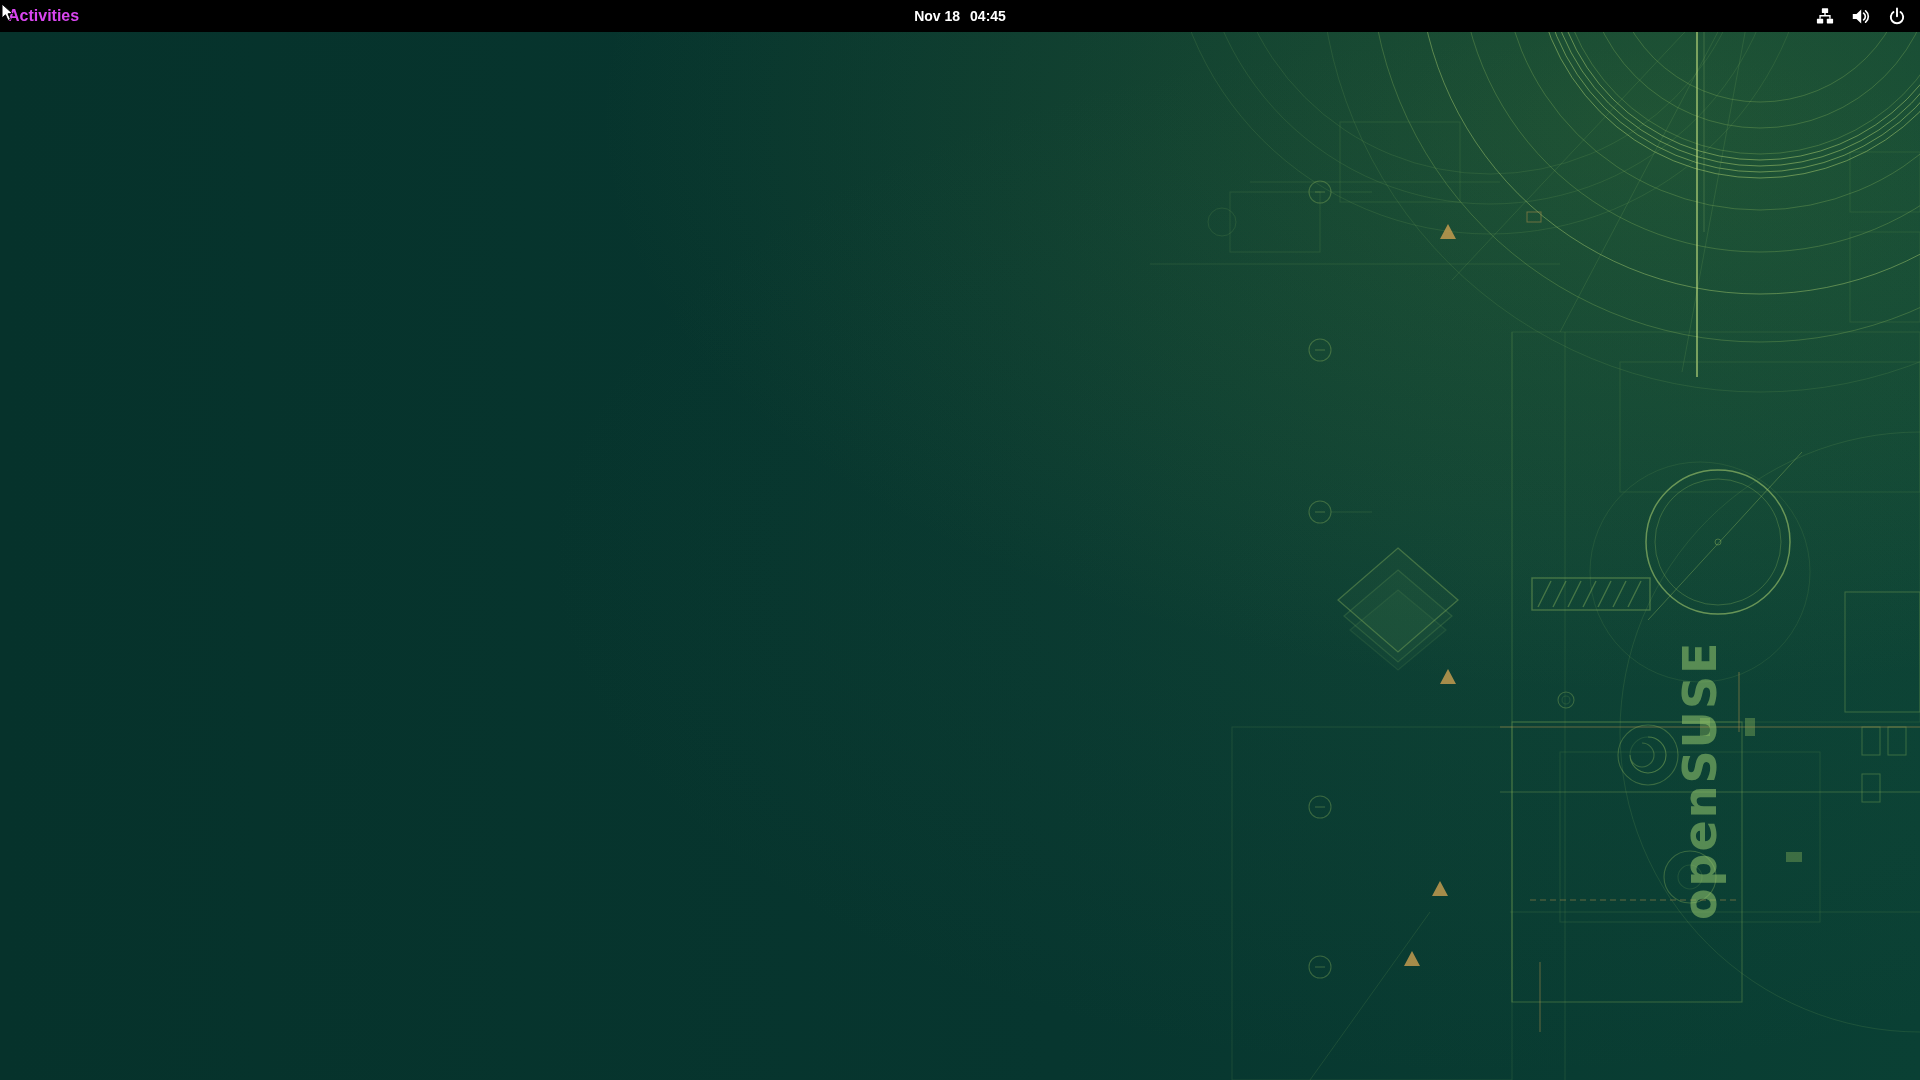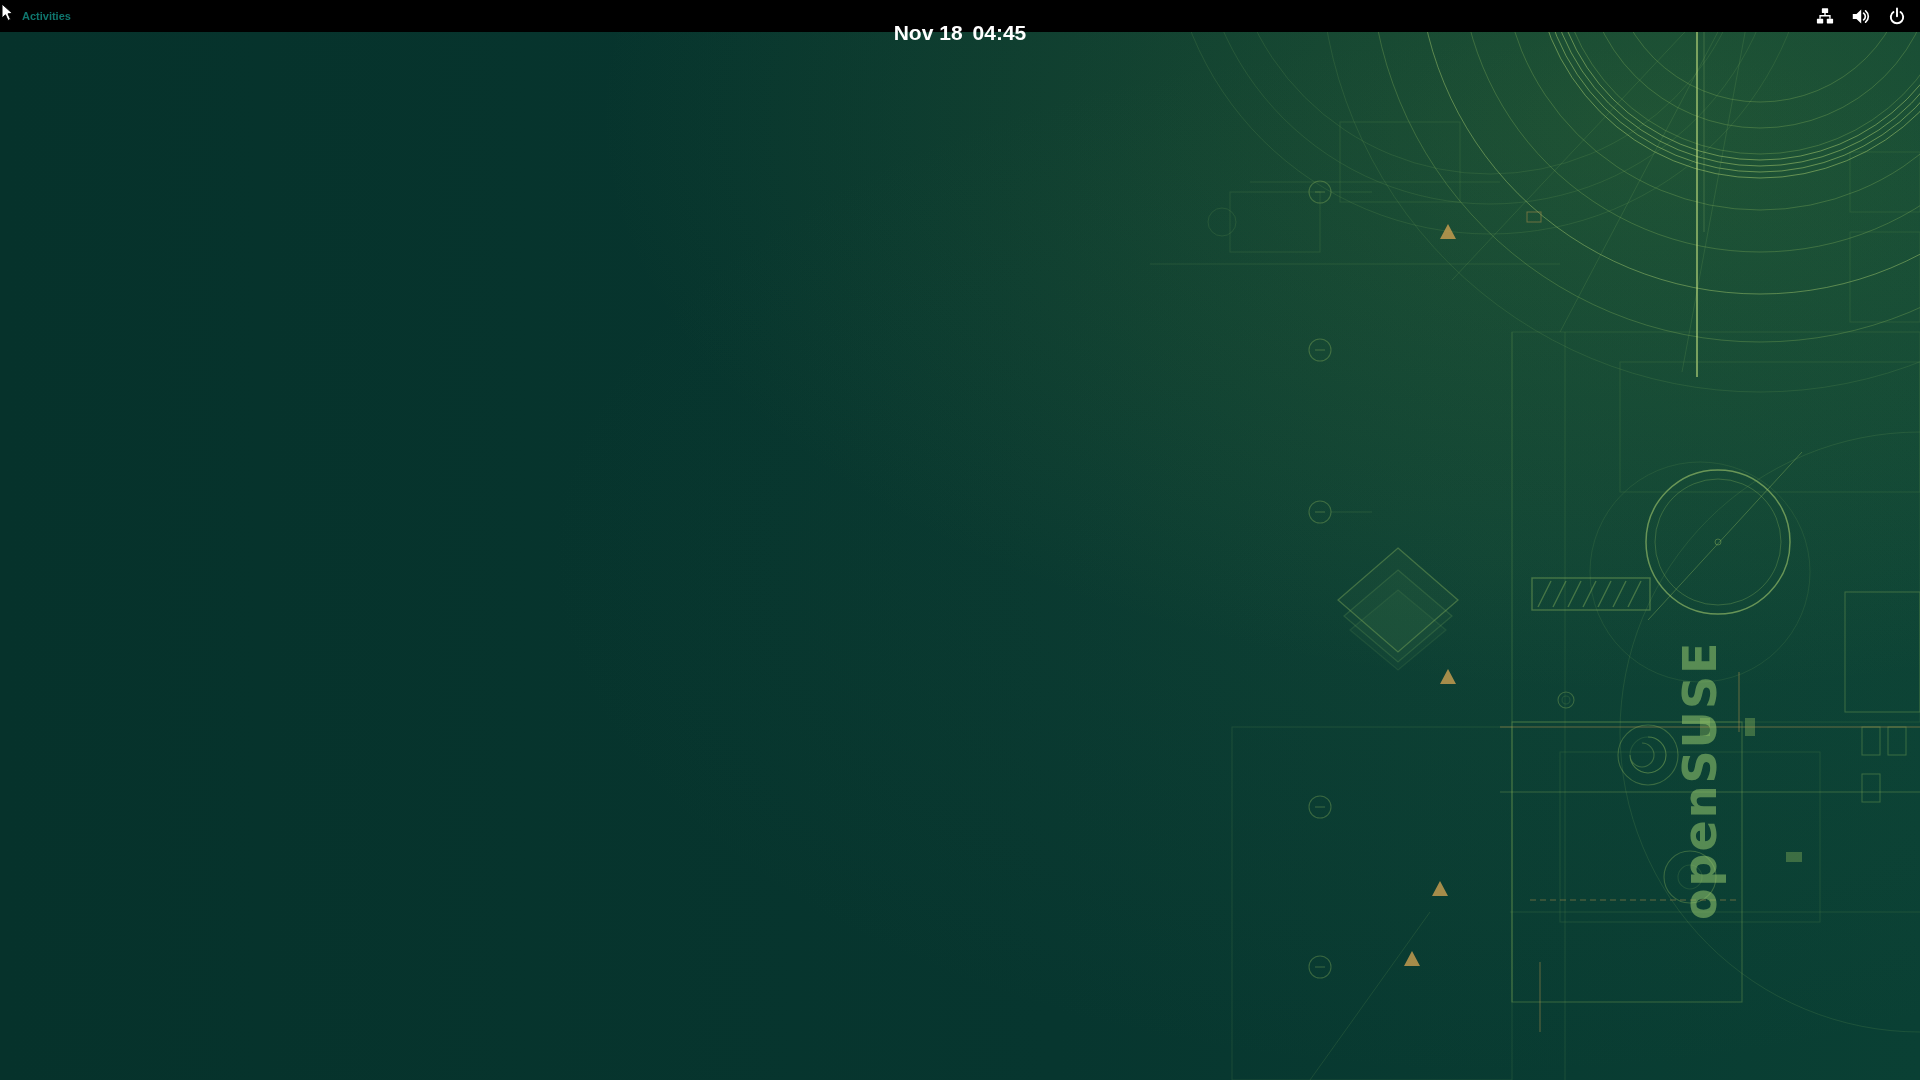--- a/index.html
+++ b/index.html
@@ -19,42 +19,41 @@
     color: #ffffff;
     display: flex;
     align-items: center;
     justify-content: space-between;
     z-index: 10;
   }
   .activities-button {
     height: 100%;
     display: flex;
     align-items: center;
-    padding: 0 22px;
-    font-size: 11px;
+    padding: 0 8px;
+    font-size: 16px;
     font-weight: bold;
-    color: #0f766e;
+    color: #d946ef;
     cursor: pointer;
     background: transparent;
     border: none;
   }
   .clock {
     position: absolute;
     left: 50%;
     top: 0;
     height: 100%;
     transform: translateX(-50%);
     display: flex;
     align-items: center;
     gap: 10px;
-    font-size: 21px;
+    font-size: 14px;
     font-weight: bold;
     color: #ffffff;
     cursor: pointer;
-    margin-top: 17px;
   }
   .status-area {
     height: 100%;
     display: flex;
     align-items: center;
     gap: 17px;
     padding: 0 14px;
   }
   .status-icon {
     width: 19px; height: 19px;

